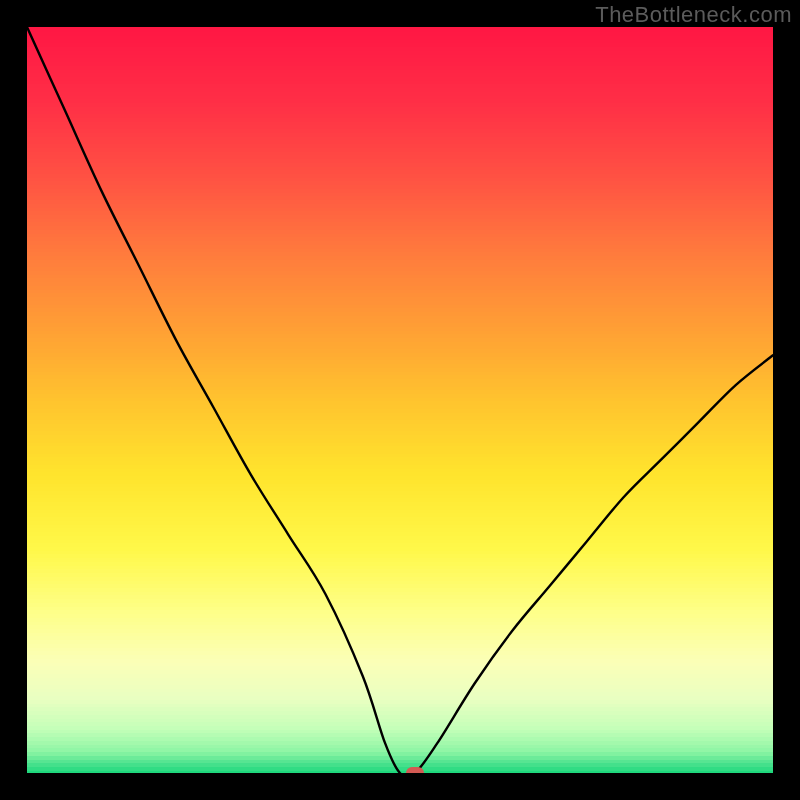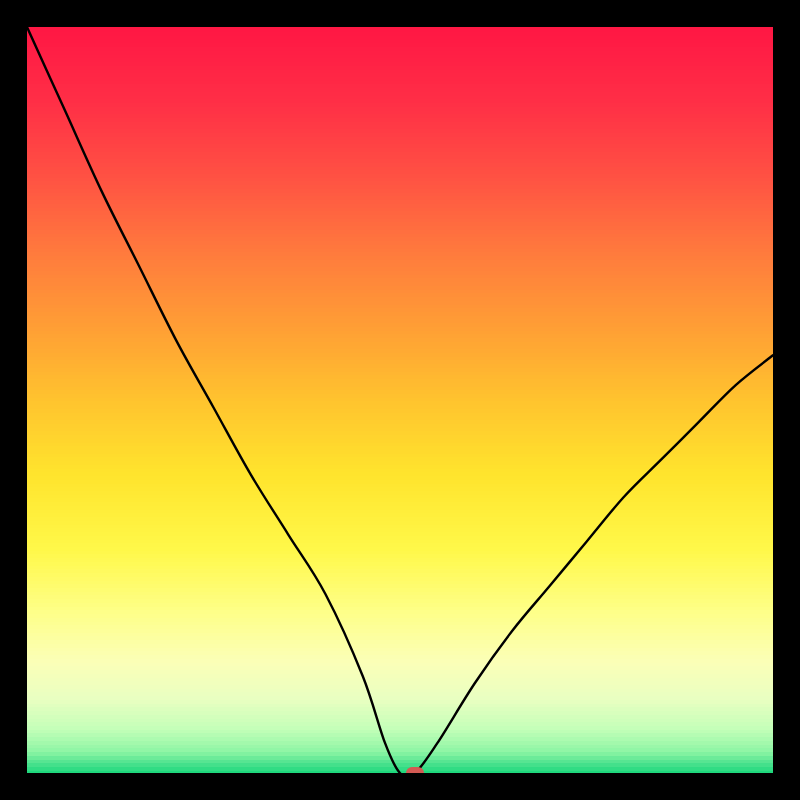--- a/index.html
+++ b/index.html
@@ -56,20 +56,21 @@
     background: #d35a53;
     border-radius: 6px / 6px;
     z-index: 12;
     transform: translate(-50%, -50%);
   }
 </style>
 </head>
 <body>
 
 <div class="frame">
+  <div class="watermark">TheBottleneck.com</div>
   <div class="plot-area" id="plot-area">
       <div class="grad" style="top: 742px; height: 5px; background: rgb(31, 216, 125);"></div>
       <div class="grad" style="top: 738px; height: 6px; background: rgb(49, 220, 132);"></div>
       <div class="grad" style="top: 734px; height: 6px; background: rgb(68, 224, 139);"></div>
       <div class="grad" style="top: 731px; height: 5px; background: rgb(87, 229, 146);"></div>
       <div class="grad" style="top: 727px; height: 6px; background: rgb(108, 235, 153);"></div>
       <div class="grad" style="top: 723px; height: 6px; background: rgb(129, 242, 160);"></div>
       <div class="grad" style="top: 719px; height: 6px; background: rgb(145, 246, 166);"></div>
       <div class="grad" style="top: 716px; height: 5px; background: rgb(154, 247, 169);"></div>
       <div class="grad" style="top: 712px; height: 6px; background: rgb(163, 249, 172);"></div>

